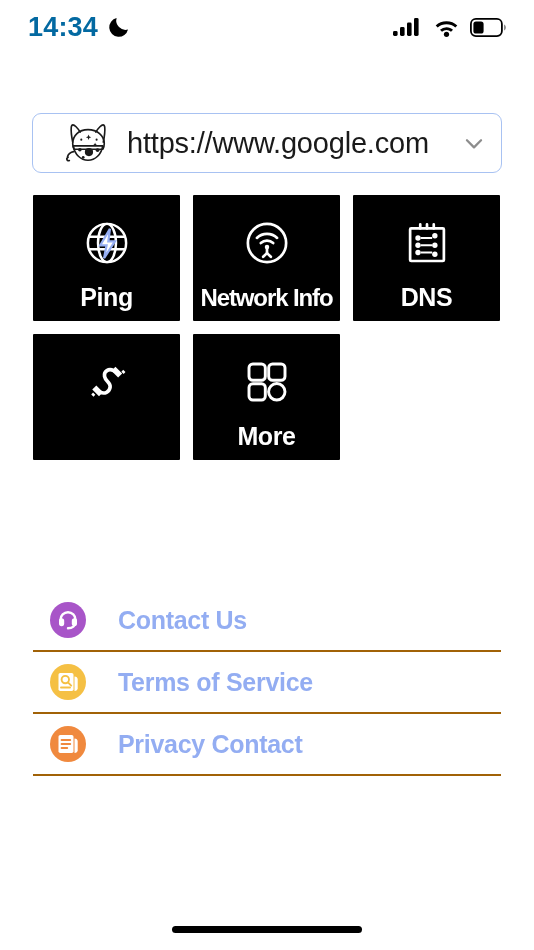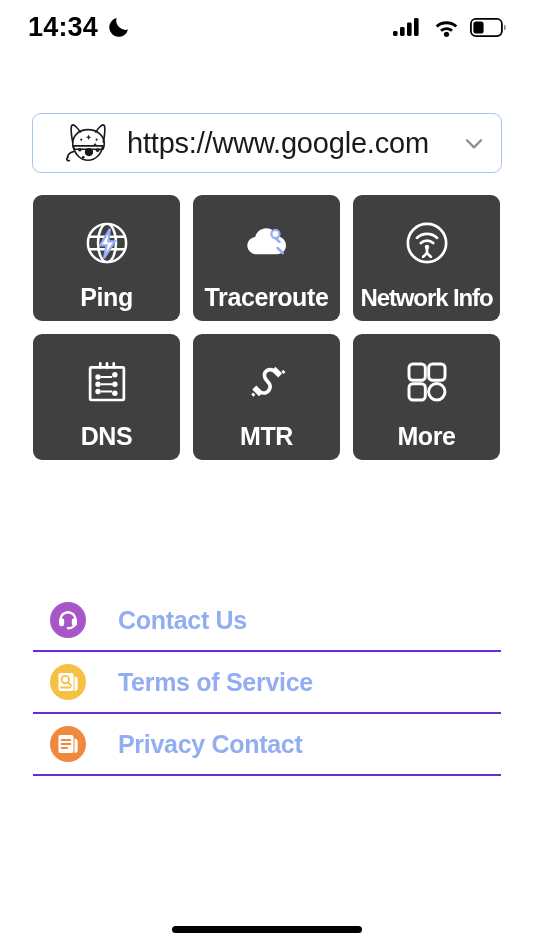--- a/index.html
+++ b/index.html
@@ -11,21 +11,21 @@
   }
   .phone { position: relative; width: 534px; height: 950px; background: #fff; }
 
   
   .statusbar {
     position: absolute; top: 0; left: 0; width: 534px; height: 54px;
     display: flex; align-items: center; justify-content: space-between;
     padding: 0 28px;
   }
   .sb-left { display: flex; align-items: center; gap: 9px; }
-  .sb-time { font-size: 27px; font-weight: 600; color: #000000; letter-spacing: .2px; }
+  .sb-time { font-size: 27px; font-weight: 600; color: #0369a1; letter-spacing: .2px; }
   .sb-moon { display: block; }
   .sb-right { display: flex; align-items: center; gap: 10px; }
 
   
   .urlbar {
     position: absolute; left: 32px; top: 113px;
     width: 470px; height: 60px;
     border: 1.6px solid #a8c2f2; border-radius: 9px;
     background: #fff;
     display: flex; align-items: center;
@@ -41,41 +41,41 @@
 
   
   .grid {
     position: absolute; left: 33px; top: 195px;
     width: 468px;
     display: flex; flex-wrap: wrap;
     gap: 13px 13px;
   }
   .tile {
     width: 147px; height: 126px;
-    background: #404040; border-radius: 9px;
+    background: #000000; border-radius: 1px;
     position: relative;
     display: flex; flex-direction: column;
     align-items: center; justify-content: flex-start;
     padding-top: 21px;
     cursor: pointer;
   }
   .tile-icon { width: 54px; height: 54px; display: block; }
   .tile-label {
     position: absolute; bottom: 9px; left: 0; width: 100%;
     text-align: center; color: #fff;
     font-size: 25px; font-weight: 700; letter-spacing: -.4px;
     white-space: nowrap;
   }
   .tile-label.tight { font-size: 24px; letter-spacing: -1.1px; }
 
   
   .links { position: absolute; left: 33px; top: 590px; width: 468px; }
   .link-row {
     height: 62px; display: flex; align-items: center;
-    border-bottom: 2px solid #6d28d9; cursor: pointer;
+    border-bottom: 2px solid #a16207; cursor: pointer;
   }
   .link-icon { width: 36px; height: 36px; margin-left: 17px; flex: 0 0 auto; }
   .link-label {
     margin-left: 32px; font-size: 25px; font-weight: 700;
     color: #93adf2; letter-spacing: -.3px;
   }
 
   
   .home-indicator {
     position: absolute; left: 50%; transform: translateX(-50%);
@@ -148,30 +148,20 @@
         <g fill="none" stroke="#fff" stroke-width="2.2">
           <circle cx="24" cy="24" r="17"></circle>
           <ellipse cx="24" cy="24" rx="8" ry="17"></ellipse>
           <path d="M7.6 18.5h32.8M7.6 29.5h32.8"></path>
         </g>
         <path d="M26.6 11.5L18 26h5.6l-2.2 11.5L31 22.5h-5.8z" fill="#fff" stroke="#96aef3" stroke-width="2"></path>
       </svg>
       <span class="tile-label">Ping</span>
     </div>
 
-    <div class="tile">
-      <svg class="tile-icon" viewBox="0 0 48 48">
-        <path d="M14.5 34c-4.4 0-8-3.4-8-7.7 0-4 3.1-7.3 7.1-7.7.9-4.4 4.9-7.7 9.7-7.7 4.5 0 8.4 3 9.5 7.1 4.5.2 8.1 3.8 8.1 8.2 0 4.3-3.7 7.8-8.2 7.8z" fill="#fff"></path>
-        <g stroke="#96aef3" stroke-width="2.4" fill="none" stroke-linecap="round">
-          <path d="M29.5 17.5l5.5 5.5M33.5 28.5l4.5 4.5"></path>
-        </g>
-        <circle cx="31.5" cy="16" r="3.6" fill="#fff" stroke="#96aef3" stroke-width="2"></circle>
-      </svg>
-      <span class="tile-label">Traceroute</span>
-    </div>
 
     <div class="tile">
       <svg class="tile-icon" viewBox="0 0 48 48">
         <circle cx="24" cy="24" r="17" fill="none" stroke="#fff" stroke-width="2.4"></circle>
         <g fill="none" stroke="#fff" stroke-width="2.4" stroke-linecap="round">
           <path d="M15 19.5a13 13 0 0 1 18 0"></path>
           <path d="M18.5 24a8.3 8.3 0 0 1 11 0"></path>
           <path d="M24 28v5"></path>
           <path d="M24 33l-3.4 3.2M24 33l3.4 3.2"></path>
         </g>
@@ -204,21 +194,20 @@
         <g fill="none" stroke="#fff" stroke-width="3.2" stroke-linecap="round">
           <path d="M30 14c-4.5-2.5-9 .5-8.2 5 .8 4.5 5.5 5 5 9.5-.5 4.5-5 6.5-9 4.5"></path>
         </g>
         <g fill="#fff">
           <path d="M31.5 10.5l6 6-3.6 3.6-6-6z"></path>
           <path d="M38.4 13.2l2 2-1.6 1.6-2-2z"></path>
           <path d="M16.5 31l6 6-3.6 3.6-6-6z" transform="translate(-2,-4)"></path>
           <path d="M11.6 33.4l2 2-1.6 1.6-2-2z"></path>
         </g>
       </svg>
-      <span class="tile-label">MTR</span>
     </div>
 
 
 
     <div class="tile">
       <svg class="tile-icon" viewBox="0 0 48 48">
         <g fill="none" stroke="#fff" stroke-width="2.6">
           <rect x="8" y="8" width="14.5" height="14.5" rx="3.4"></rect>
           <rect x="25.5" y="8" width="14.5" height="14.5" rx="3.4"></rect>
           <rect x="8" y="25.5" width="14.5" height="14.5" rx="3.4"></rect>

